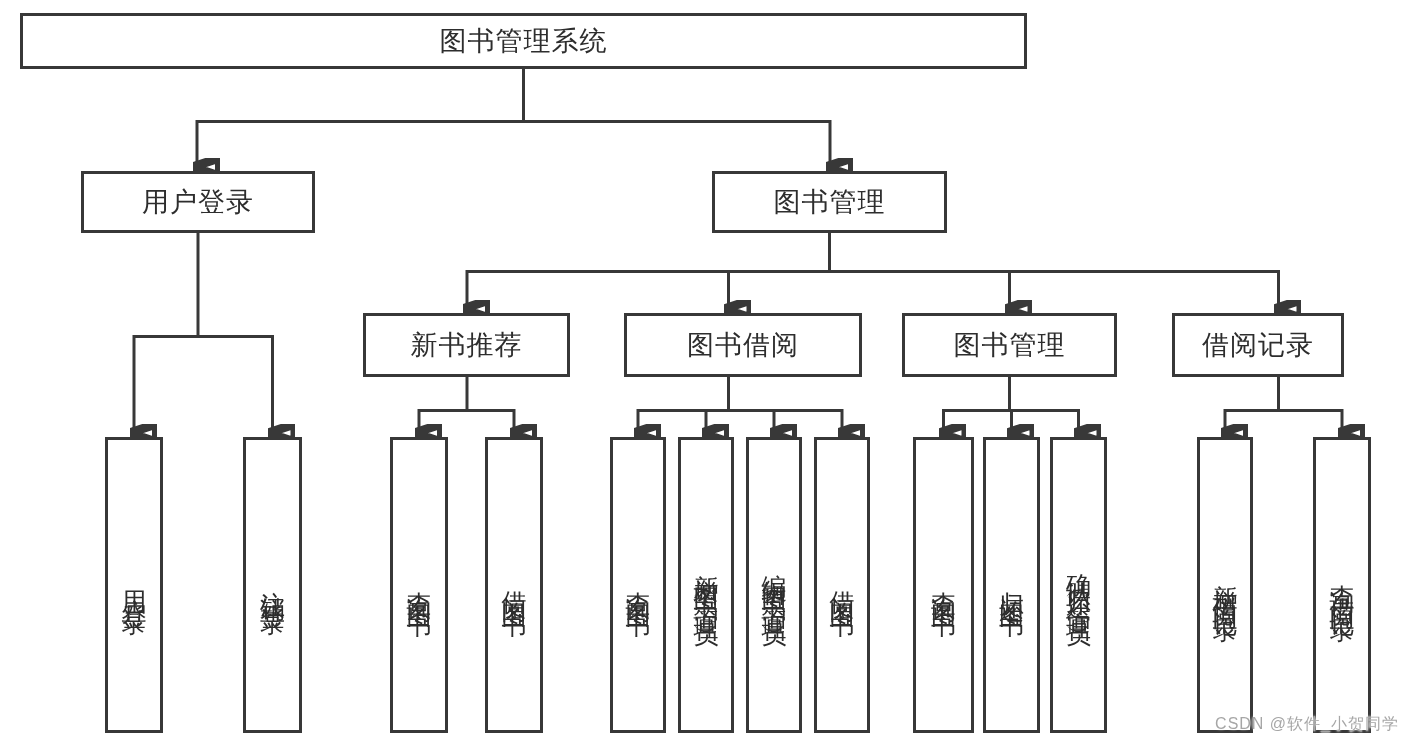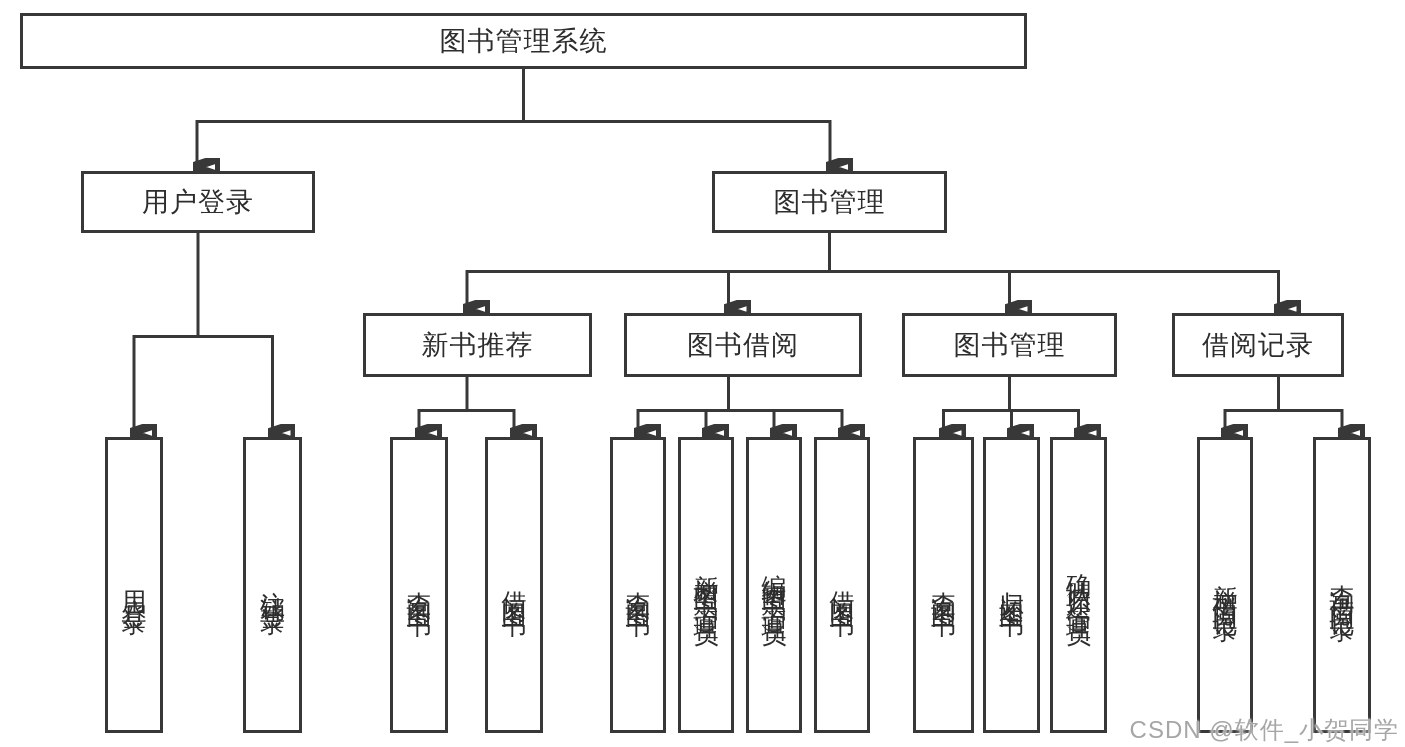--- a/index.html
+++ b/index.html
@@ -45,21 +45,21 @@
   .v-node {
     writing-mode: vertical-rl;
     font-size: 25px;
     letter-spacing: 7px;
     line-height: 1;
   }
   .watermark {
     position: absolute;
     right: 6px;
     top: 714px;
-    font-size: 24px;
+    font-size: 16px;
     color: #a6a6a6;
     letter-spacing: 1px;
     text-shadow: 0 0 3px #ffffff, 0 0 2px #ffffff;
     white-space: nowrap;
   }
 </style>
 </head>
 <body>
 
 <div id="canvas">
@@ -130,21 +130,21 @@
     <span>图书管理系统</span>
   </div>
 
   <div class="node h-node" style="left:81px; top:171px; width:234px; height:62px;">
     <span>用户登录</span>
   </div>
   <div class="node h-node" style="left:712px; top:171px; width:235px; height:62px;text-align:center;">
     <span>图书管理</span>
   </div>
 
-  <div class="node h-node" style="left:363px; top:313px; width:229px; height:64px;">
+  <div class="node h-node" style="left:363px; top:313px; width:207px; height:64px;">
     <span>新书推荐</span>
   </div>
   <div class="node h-node" style="left:624px; top:313px; width:238px; height:64px;">
     <span>图书借阅</span>
   </div>
   <div class="node h-node" style="left:902px; top:313px; width:215px; height:64px;">
     <span>图书管理</span>
   </div>
   <div class="node h-node" style="left:1172px; top:313px; width:172px; height:64px;">
     <span>借阅记录</span>

